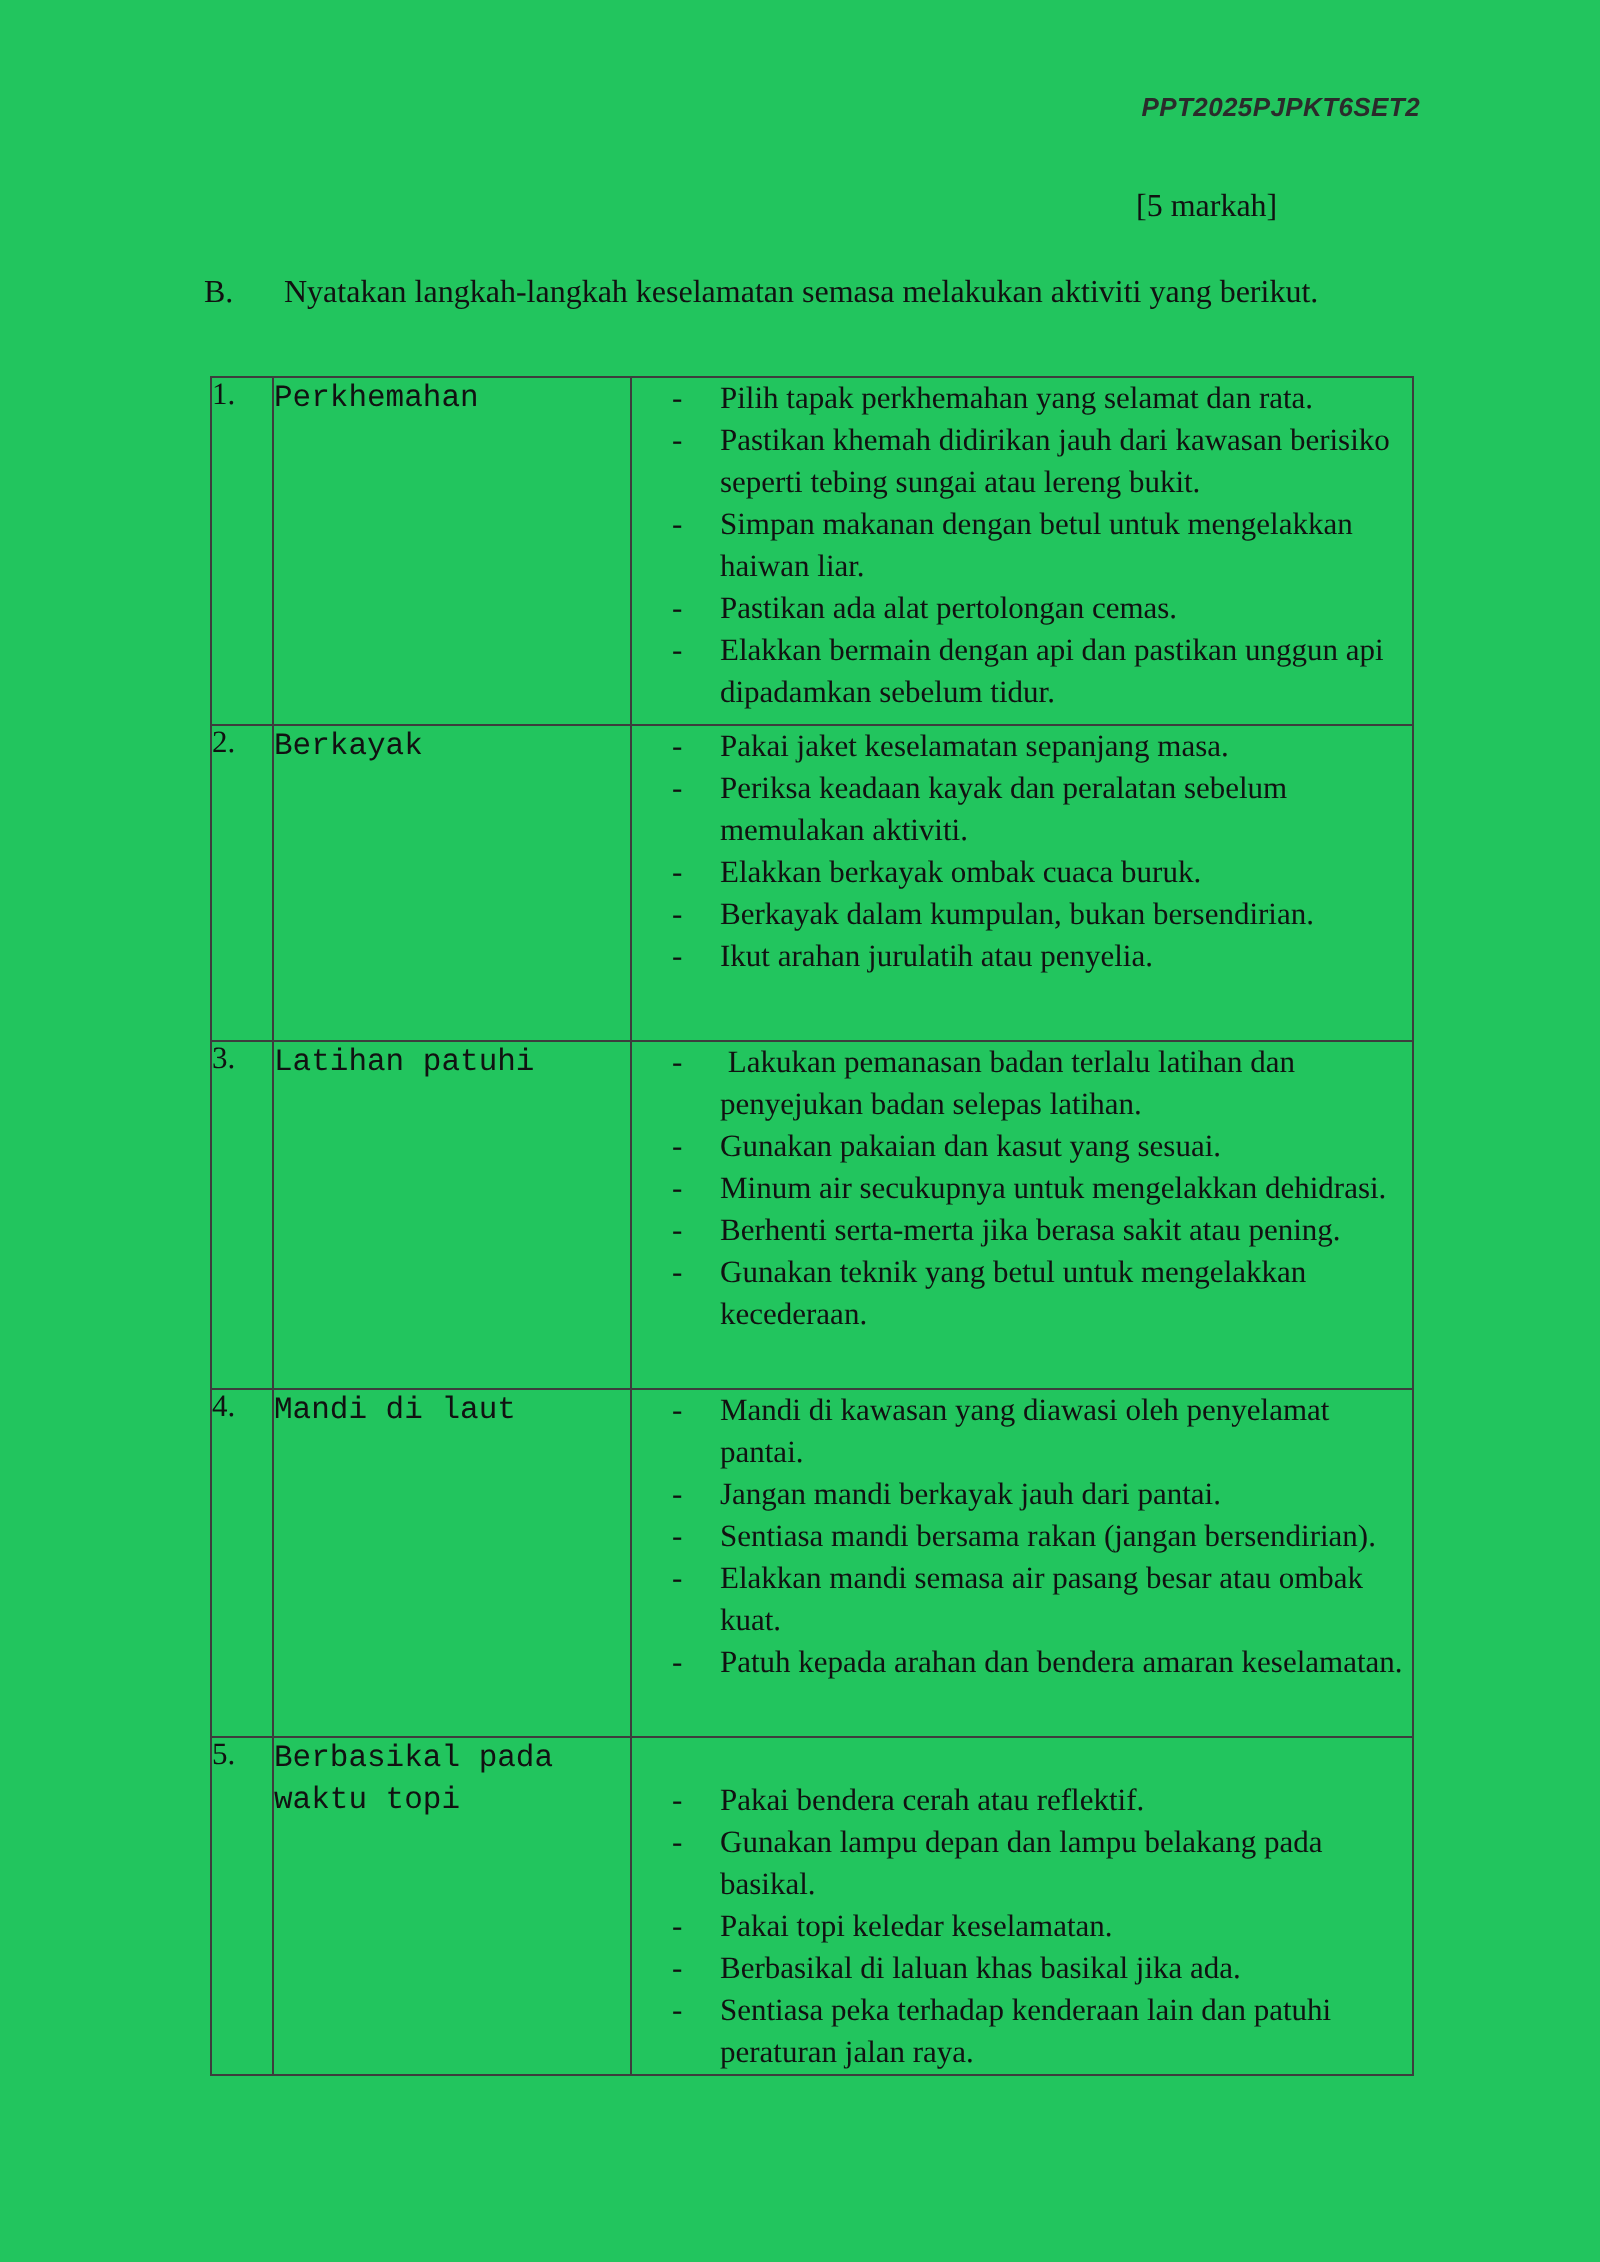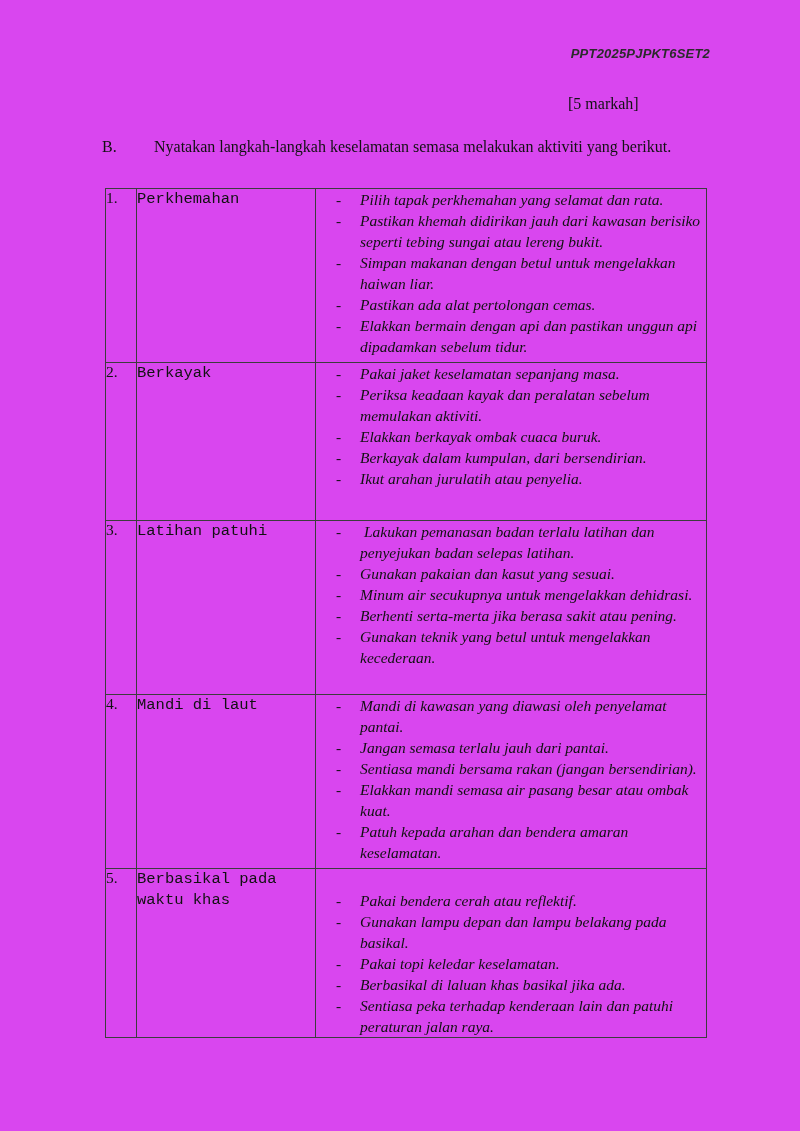--- a/index.html
+++ b/index.html
@@ -1,20 +1,20 @@
 <!DOCTYPE html>
 <html><head>
 <meta charset="utf-8">
 <style>
   html, body { margin: 0; padding: 0; background: #ffffff; }
   .page {
     position: relative;
     width: 800px;
     height: 1131px;
-    background: #d946ef;
+    background: #22c55e;
     font-family: "Liberation Serif", serif;
     color: #1a1a1a;
     overflow: hidden;
   }
   .header-code {
     position: absolute;
     top: 46px;
     right: 90px;
     font-family: "Liberation Sans", sans-serif;
     font-style: italic;
@@ -33,21 +33,21 @@
   .question {
     position: absolute;
     top: 138px;
     left: 102px;
     width: 620px;
     display: flex;
     font-size: 16px;
     color: #111;
   }
   .question .q-label { width: 40px; flex: 0 0 40px; }
-  .question .q-text { flex: 1; margin-left: 12px; }
+  .question .q-text { flex: 1; }
   table.activities {
     position: absolute;
     top: 188px;
     left: 105px;
     width: 598px;
     border-collapse: collapse;
     table-layout: fixed;
     font-size: 15.5px;
     color: #111;
   }
@@ -71,21 +71,20 @@
     line-height: 21px;
   }
   .step .dash {
     flex: 0 0 24px;
     padding-left: 20px;
     box-sizing: content-box;
   }
   .step .txt {
     flex: 1;
     white-space: pre-wrap;
-    font-style: italic;
   }
 </style>
 </head>
 <body>
 
 <div class="page">
 
   <div class="header-code">PPT2025PJPKT6SET2</div>
 
   <div class="marks">[5 markah]</div>
@@ -137,21 +136,21 @@
           <div class="step">
                 <span class="dash">-</span>
                 <span class="txt">Periksa keadaan kayak dan peralatan sebelum memulakan aktiviti.</span>
               </div>
           <div class="step">
                 <span class="dash">-</span>
                 <span class="txt">Elakkan berkayak ombak cuaca buruk.</span>
               </div>
           <div class="step">
                 <span class="dash">-</span>
-                <span class="txt">Berkayak dalam kumpulan, dari bersendirian.</span>
+                <span class="txt">Berkayak dalam kumpulan, bukan bersendirian.</span>
               </div>
           <div class="step">
                 <span class="dash">-</span>
                 <span class="txt">Ikut arahan jurulatih atau penyelia.</span>
               </div>
         </div>
       </td>
     </tr>
     <tr class="r3">
       <td class="num-cell">3.</td>
@@ -185,40 +184,40 @@
       <td class="num-cell">4.</td>
       <td class="act-cell">Mandi di laut</td>
       <td class="step-cell">
         <div class="steps">
           <div class="step">
                 <span class="dash">-</span>
                 <span class="txt">Mandi di kawasan yang diawasi oleh penyelamat pantai.</span>
               </div>
           <div class="step">
                 <span class="dash">-</span>
-                <span class="txt">Jangan semasa terlalu jauh dari pantai.</span>
+                <span class="txt">Jangan mandi berkayak jauh dari pantai.</span>
               </div>
           <div class="step">
                 <span class="dash">-</span>
                 <span class="txt">Sentiasa mandi bersama rakan (jangan bersendirian).</span>
               </div>
           <div class="step">
                 <span class="dash">-</span>
                 <span class="txt">Elakkan mandi semasa air pasang besar atau ombak kuat.</span>
               </div>
           <div class="step">
                 <span class="dash">-</span>
                 <span class="txt">Patuh kepada arahan dan bendera amaran keselamatan.</span>
               </div>
         </div>
       </td>
     </tr>
     <tr class="r5">
       <td class="num-cell">5.</td>
-      <td class="act-cell">Berbasikal pada waktu khas</td>
+      <td class="act-cell">Berbasikal pada waktu topi</td>
       <td class="step-cell">
         <div class="steps offset-top">
           <div class="step">
                 <span class="dash">-</span>
                 <span class="txt">Pakai bendera cerah atau reflektif.</span>
               </div>
           <div class="step">
                 <span class="dash">-</span>
                 <span class="txt">Gunakan lampu depan dan lampu belakang pada basikal.</span>
               </div>

